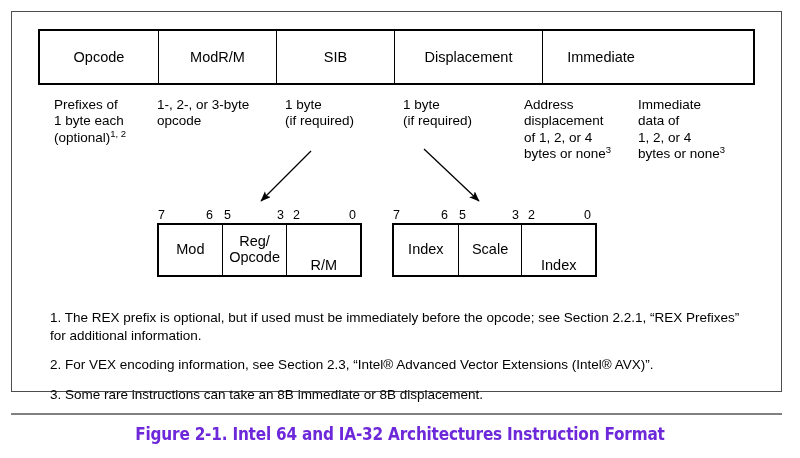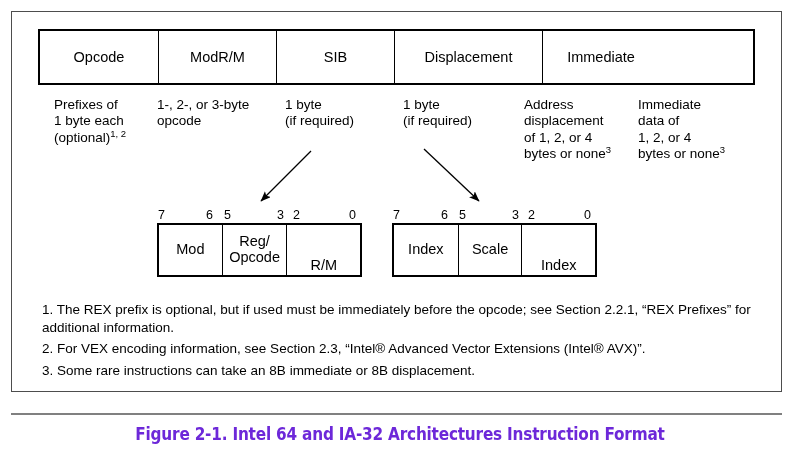--- a/index.html
+++ b/index.html
@@ -87,21 +87,21 @@
   #arrows{position:absolute;left:0;top:0;width:800px;height:458px;pointer-events:none;}
 
   
   #footnotes{
     position:absolute;
     left:38px;top:297px;
     width:730px;
     font-size:13.5px;
     line-height:1.30;
   }
-  #footnotes p{margin:4px;}
+  #footnotes p{margin:12px;}
 
   
   #caption-rule{
     position:absolute;
     left:11px;top:413px;
     width:771px;height:2px;
     background:#808080;
   }
   #figure-caption{
     position:absolute;

